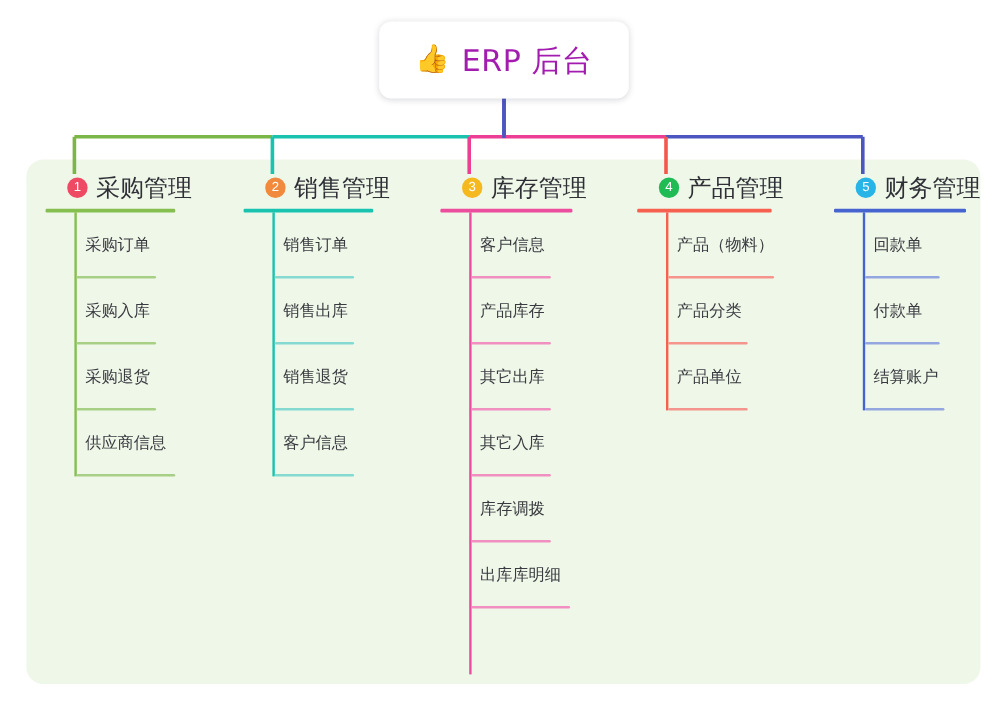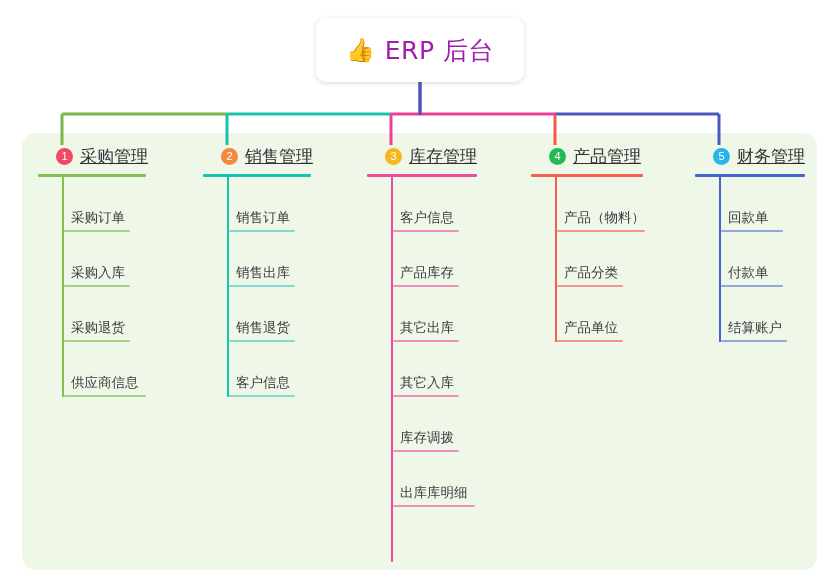--- a/index.html
+++ b/index.html
@@ -87,24 +87,23 @@
     height: 17px;
     border-radius: 50%;
     color: #ffffff;
     font-size: 11px;
     line-height: 17px;
     text-align: center;
     flex: none;
     font-family: "Liberation Sans", sans-serif;
   }
   .branch-title {
-    font-size: 17px;
+    font-size: 20px;
     color: #2f3036;
     white-space: nowrap;
-    text-decoration: underline;
   }
   .branch-rule {
     height: 3px;
     border-radius: 1px;
     margin-top: 5px;
   }
 
   .children {
     position: relative;
     padding-top: 0;
@@ -114,21 +113,21 @@
     height: 55px;
     box-sizing: border-box;
     padding-left: 33px;
     display: flex;
     align-items: flex-end;
   }
   .child-label {
     font-size: 13.5px;
     color: #3a3b40;
     white-space: nowrap;
-    padding-bottom: 5px;
+    padding-bottom: 19px;
   }
   .child-rule {
     position: absolute;
     left: 26px;
     bottom: 0;
     height: 2px;
     border-radius: 1px;
   }
   .child-spine {
     position: absolute;

